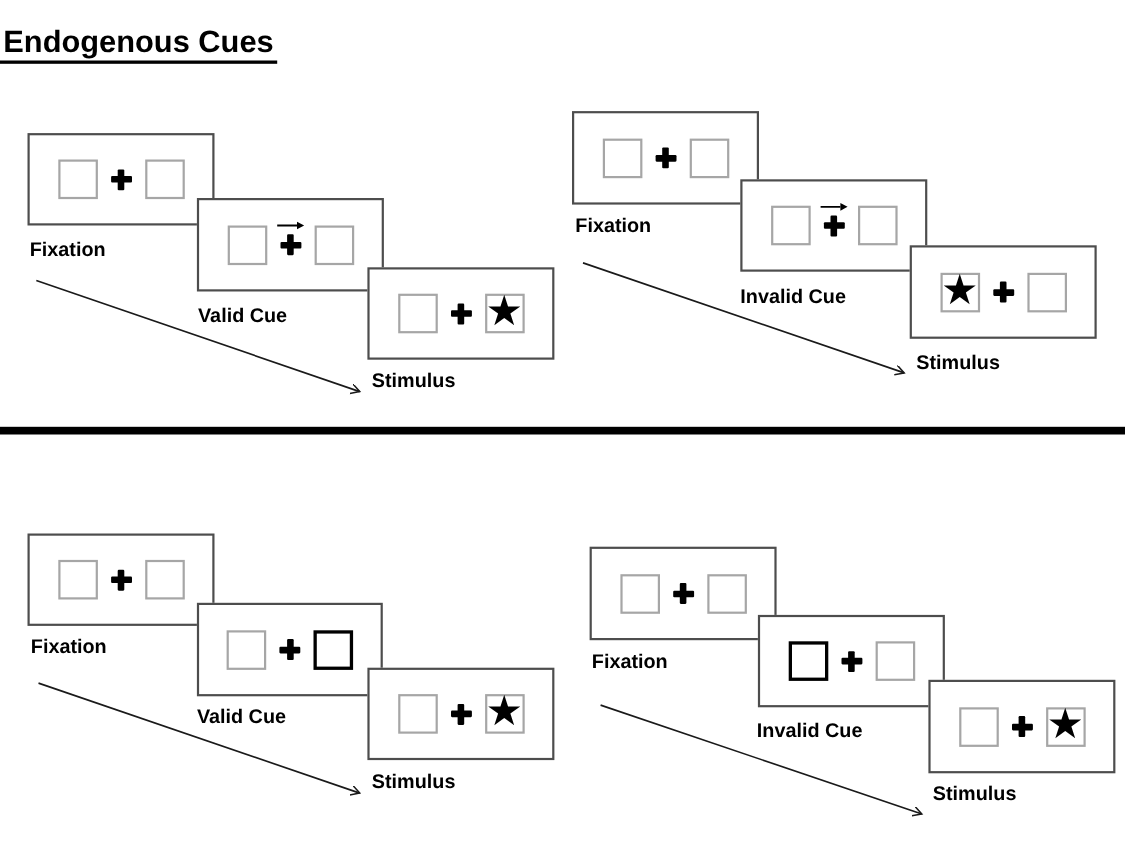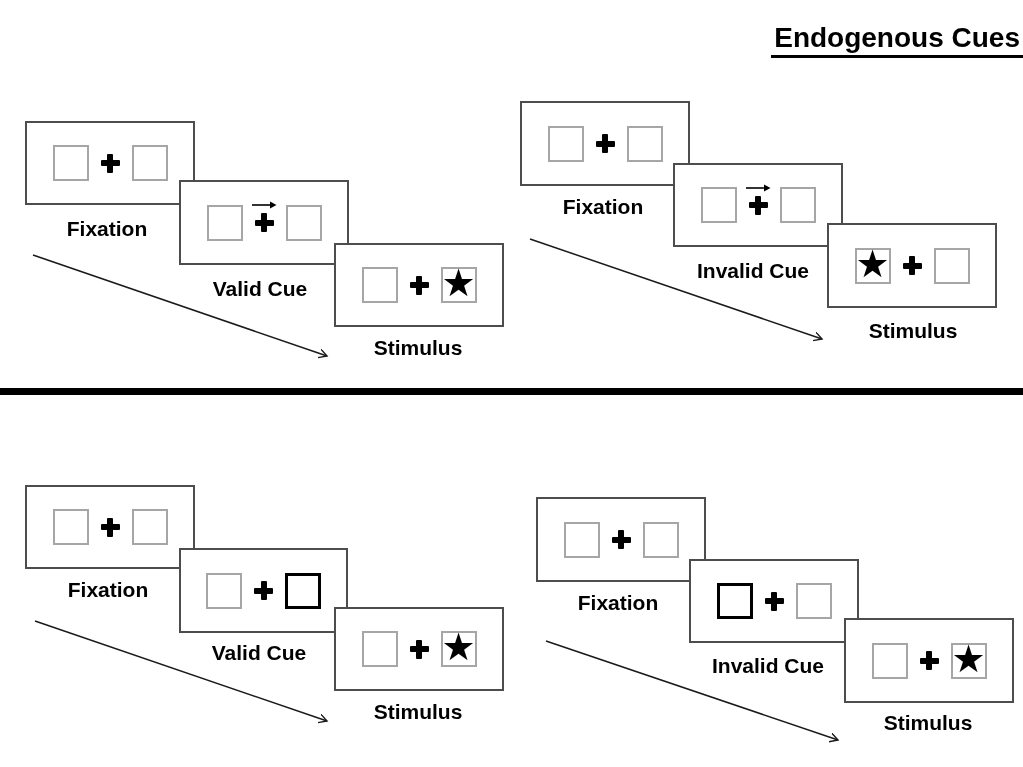--- a/index.html
+++ b/index.html
@@ -1,38 +1,38 @@
 <!DOCTYPE html>
 <html><head>
 <meta charset="utf-8">
 <style>
   html,body{margin:0;padding:0;background:#fff;}
   .canvas{
     position:relative;width:1023px;height:767px;background:#fff;overflow:hidden;
     font-family:"Liberation Sans", sans-serif;color:#000;
   }
-  .title{position:absolute;left:0;right:0;text-align:right;font-weight:bold;font-size:28px;z-index:6;}
+  .title{position:absolute;left:0;right:0;text-align:left;font-weight:bold;font-size:28px;z-index:6;}
   .title .title-text{display:inline-block;border-bottom:3px solid #000;padding:0 3px 1px 3px;line-height:1.15;}
   .divider{position:absolute;left:0;top:388px;width:100%;height:7px;background:#000;z-index:5;}
   .panel{
     position:absolute;background:#fff;border:2px solid #4d4d4d;box-sizing:border-box;
     display:flex;align-items:center;justify-content:center;gap:12px;
   }
   .box{
     width:36px;height:36px;border:2px solid #a6a6a6;box-sizing:border-box;background:#fff;
     display:flex;align-items:center;justify-content:center;flex:0 0 auto;
   }
   .box.thick{border:3px solid #000;}
   .star{font-size:38px;line-height:1;margin-top:-4px;color:#000;}
   .mid{position:relative;display:flex;align-items:center;justify-content:center;flex:0 0 auto;}
   .plus{position:relative;width:19px;height:19px;display:inline-block;}
   .plus::before{content:"";position:absolute;left:0;top:6.5px;width:19px;height:6px;background:#000;border-radius:1px;}
   .plus::after{content:"";position:absolute;top:0;left:6.5px;width:6px;height:19px;background:#000;border-radius:1px;}
   .cue-arrow{position:absolute;left:50%;transform:translateX(-50%);top:-14px;}
-  .plabel{position:absolute;width:160px;text-align:center;font-weight:bold;font-size:21px;z-index:6;white-space:nowrap;}
+  .plabel{position:absolute;width:160px;text-align:left;font-weight:bold;font-size:18px;z-index:6;white-space:nowrap;}
   .arrows-overlay{position:absolute;left:0;top:0;z-index:4;pointer-events:none;}
   
   .z1{z-index:1}.z2{z-index:2}.z3{z-index:3}
 </style>
 </head>
 <body>
 
 <div class="canvas">
 
   <div class="title" style="top:22px">

